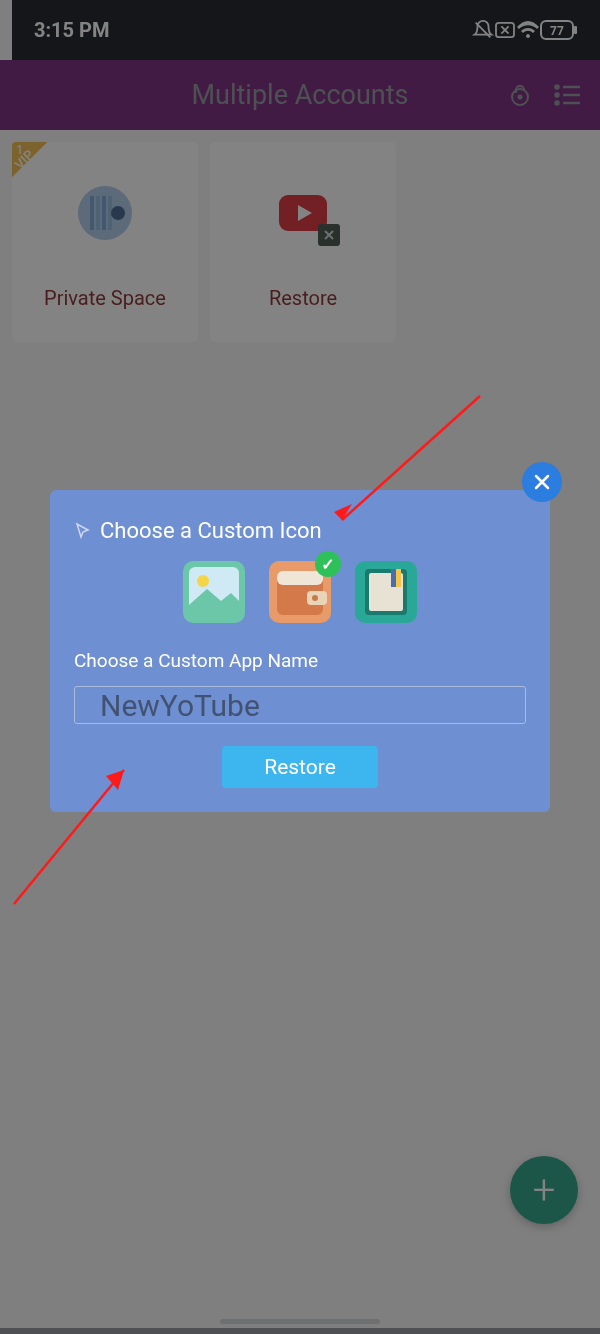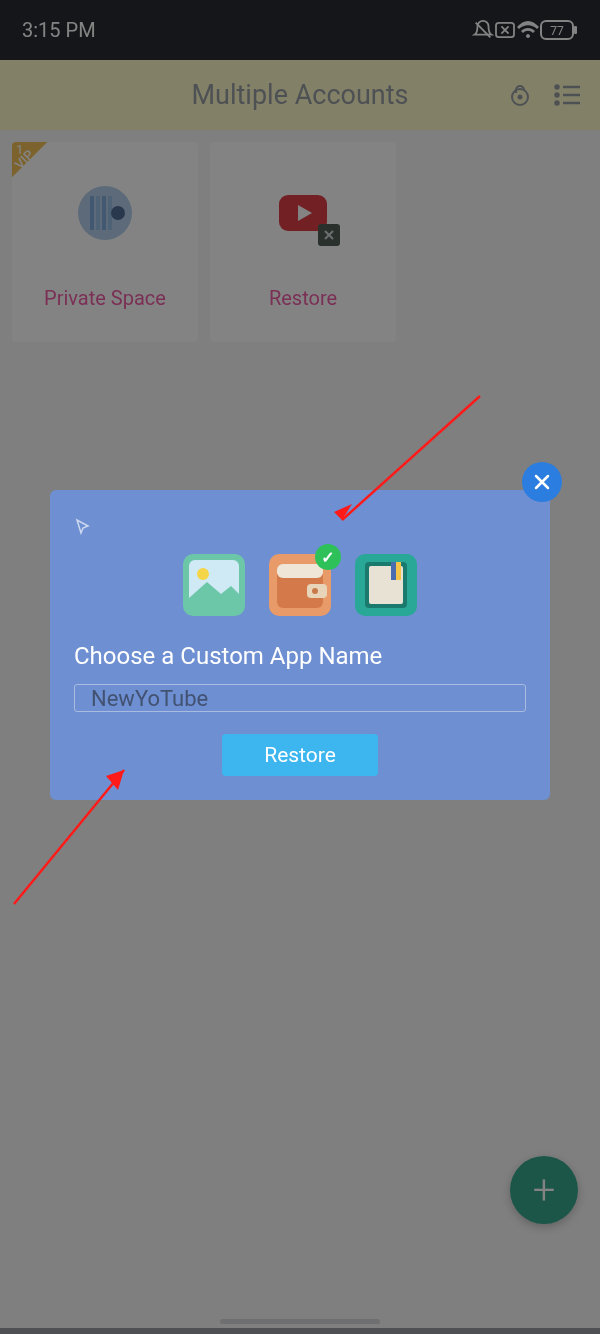--- a/index.html
+++ b/index.html
@@ -1,52 +1,52 @@
 <!DOCTYPE html>
 <html><head>
 <meta charset="utf-8">
 <style>
 * { margin: 0; padding: 0; box-sizing: border-box; font-family: -apple-system, BlinkMacSystemFont, "Segoe UI", Roboto, sans-serif; }
 html, body { width: 600px; height: 1334px; overflow: hidden; background: #f5f5f5; position: relative; }
 
-.status-bar { height: 60px; background: #0a0e14; color: #fff; display: flex; align-items: center; justify-content: space-between; padding: 0 22px; font-size: 20px; font-weight: 400; }
+.status-bar { height: 60px; background: #0a0e14; color: #fff; display: flex; align-items: center; justify-content: space-between; padding: 0 22px; font-size: 20px; font-weight: 700; margin-left: 12px; }
 .status-right { display: flex; align-items: center; gap: 0; }
 .status-right svg { display: block; }
 
-.app-header { height: 70px; background: #fef9c3; color: #8a9096; display: flex; align-items: center; justify-content: center; position: relative; }
+.app-header { height: 70px; background: #701a75; color: #8a9096; display: flex; align-items: center; justify-content: center; position: relative; }
 .app-title { font-size: 27px; font-weight: 400; color: #8a9096; }
 .header-icons { position: absolute; right: 20px; display: flex; gap: 22px; align-items: center; }
 
 .content { background: #f5f5f5; height: calc(100% - 130px); position: relative; padding: 12px; }
 .tiles { display: flex; gap: 12px; }
 .tile { width: 186px; height: 200px; background: #fff; border-radius: 4px; display: flex; flex-direction: column; align-items: center; justify-content: center; gap: 18px; position: relative; overflow: hidden; }
 .vip-ribbon { position: absolute; top: 0; left: 0; width: 50px; height: 50px; }
 .vip-ribbon::before { content: ""; position: absolute; top: -25px; left: -25px; width: 50px; height: 50px; background: linear-gradient(135deg, #3cc4a8 50%, #f0b940 50%); transform: rotate(45deg); transform-origin: center; }
 .vip-text { position: absolute; top: 10px; left: 2px; font-size: 13px; color: #fff; transform: rotate(-45deg); font-weight: 500; }
 .vip-num { position: absolute; top: 0px; left: 4px; font-size: 13px; color: #fff; }
 .tile-icon { width: 54px; height: 54px; border-radius: 50%; display: flex; align-items: center; justify-content: center; margin-top: 12px; }
-.tile-label { font-size: 20px; color: #ec4899; margin-top: 28px; }
+.tile-label { font-size: 20px; color: #7f1d1d; margin-top: 28px; }
 .yt-wrapper { position: relative; }
 .yt-badge { position: absolute; bottom: -6px; right: -10px; width: 22px; height: 22px; background: #3a4a3f; border-radius: 3px; display: flex; align-items: center; justify-content: center; color: #ccc; font-size: 14px; }
 
 .fab { position: absolute; bottom: 110px; right: 22px; width: 68px; height: 68px; border-radius: 50%; background: #1b9b7e; display: flex; align-items: center; justify-content: center; color: #fff; font-size: 40px; font-weight: 300; box-shadow: 0 3px 8px rgba(0,0,0,.25); }
 
 .home-indicator { position: absolute; bottom: 10px; left: 50%; transform: translateX(-50%); width: 160px; height: 5px; background: #cfd2d6; border-radius: 3px; }
 .bottom-bar { position: absolute; bottom: 0; left: 0; right: 0; height: 6px; background: #8c8f94; }
 
 .overlay { position: absolute; inset: 0; background: rgba(30,30,30,.55); display: flex; align-items: center; justify-content: center; }
 .dialog-wrap { position: absolute; top: 490px; left: 50px; right: 50px; }
 .close-btn { position: absolute; top: -28px; right: -12px; width: 40px; height: 40px; border-radius: 50%; background: #2b7de0; display: flex; align-items: center; justify-content: center; color: #fff; font-size: 24px; z-index: 2; }
 .dialog { background: #6e8fd1; border-radius: 6px; padding: 28px 24px 24px; }
 .dialog-title { color: #fff; font-size: 22px; font-weight: 400; display: flex; align-items: center; gap: 8px; margin-bottom: 18px; }
 .icon-row { display: flex; justify-content: center; gap: 24px; margin-bottom: 26px; }
 .icon-opt { width: 62px; height: 62px; border-radius: 10px; position: relative; }
 .icon-opt .check { position: absolute; top: -10px; right: -10px; width: 26px; height: 26px; border-radius: 50%; background: #2ec15a; display: flex; align-items: center; justify-content: center; color: #fff; font-size: 16px; font-weight: bold; }
-.sub-title { color: #fff; font-size: 24px; margin-bottom: 14px; }
-.name-input { width: 100%; height: 28px; background: transparent; border: 1px solid #a9bce0; border-radius: 3px; padding: 0 16px; font-size: 22px; color: #425272; outline: none; }
+.sub-title { color: #fff; font-size: 19px; margin-bottom: 14px; }
+.name-input { width: 100%; height: 38px; background: transparent; border: 1px solid #a9bce0; border-radius: 3px; padding: 0 25px; font-size: 30px; color: #425272; outline: none; }
 .name-input::placeholder { color: #425272; }
 .btn-row { display: flex; justify-content: center; gap: 44px; margin-top: 22px; }
 .dlg-btn { width: 156px; height: 42px; background: #3db6ef; border: none; border-radius: 4px; color: #fff; font-size: 21px; font-weight: 400; }
 
 .arrow { position: absolute; pointer-events: none; }
 </style>
 </head>
 <body>
 
 <div class="status-bar">
@@ -142,20 +142,21 @@
       <svg width="18" height="18" viewBox="0 0 18 18" stroke="#fff" stroke-width="2.5" stroke-linecap="round">
           <line x1="3" y1="3" x2="15" y2="15"></line>
           <line x1="15" y1="3" x2="3" y2="15"></line>
         </svg>
     </div>
     <div class="dialog">
       <div class="dialog-title">
         <svg width="18" height="18" viewBox="0 0 18 18" fill="none" stroke="#cdd9ef" stroke-width="1.5">
             <path d="M3 2l4 13 2-5 5-2z"></path>
           </svg>
+        <span>Choose a Custom Icon</span>
       </div>
       <div class="icon-row">
         <div class="icon-opt">
           <svg width="62" height="62" viewBox="0 0 62 62">
               <rect width="62" height="62" rx="10" fill="#6cc6a8"></rect>
               <rect x="6" y="6" width="50" height="50" rx="6" fill="#cfeaf4"></rect>
               <circle cx="20" cy="20" r="6" fill="#f4d548"></circle>
               <path d="M6 44 L24 28 L38 40 L48 32 L56 40 L56 56 L6 56 Z" fill="#6cc6a8"></path>
             </svg>
         </div>

